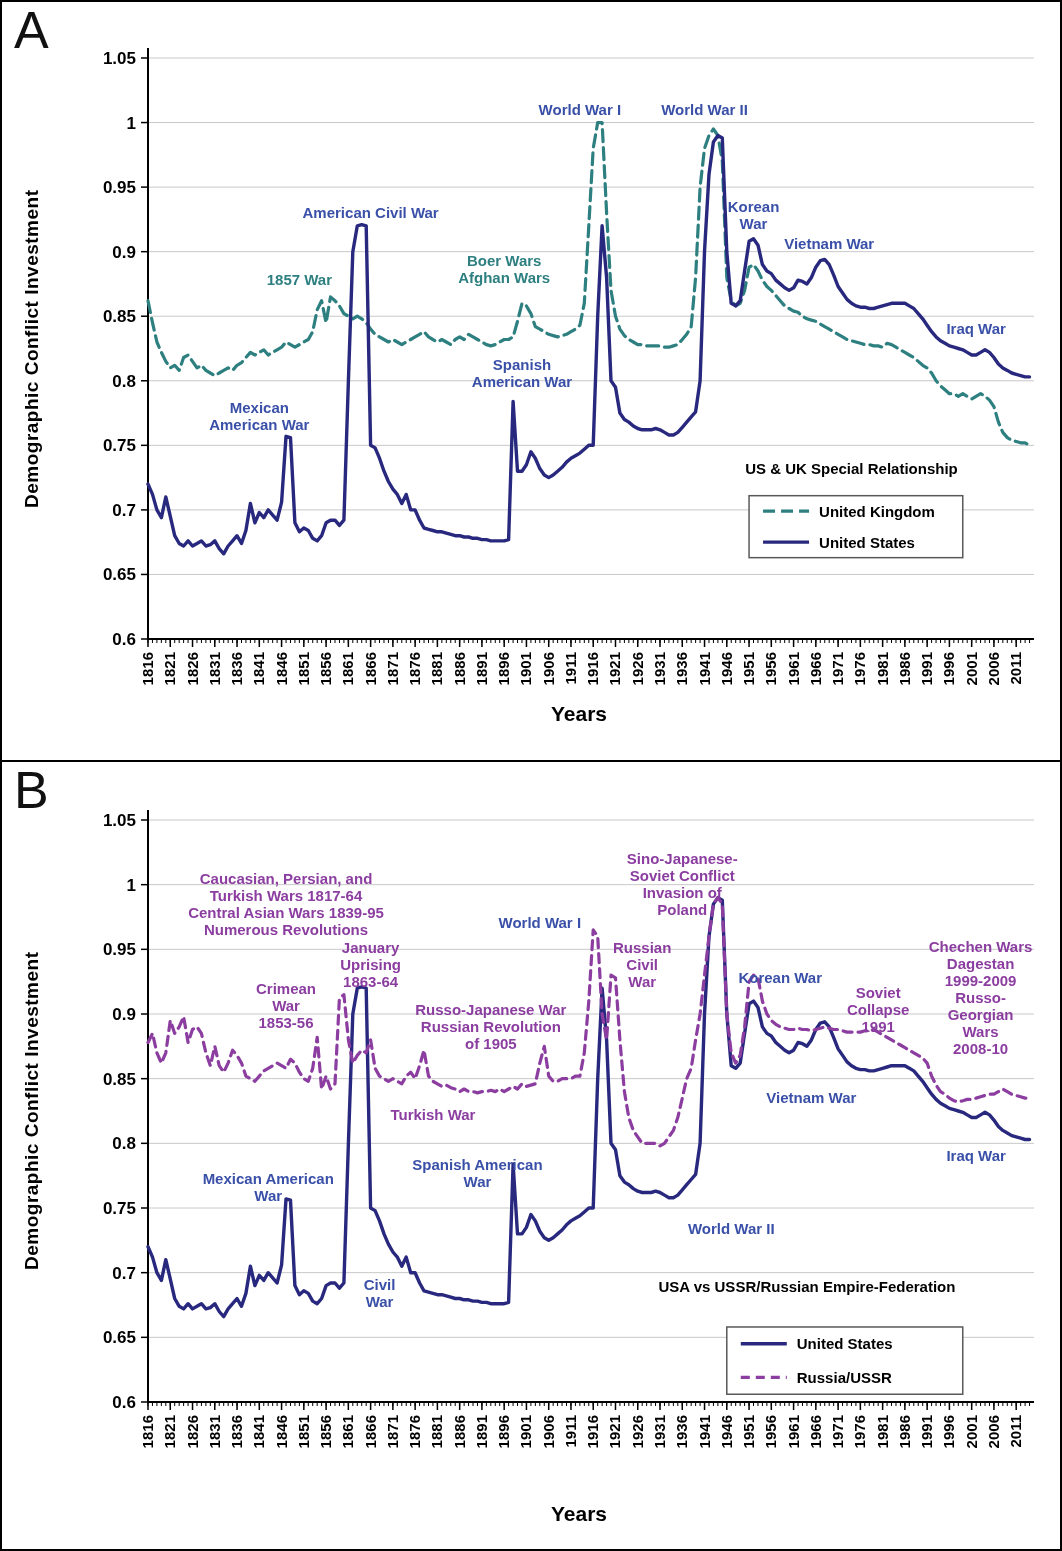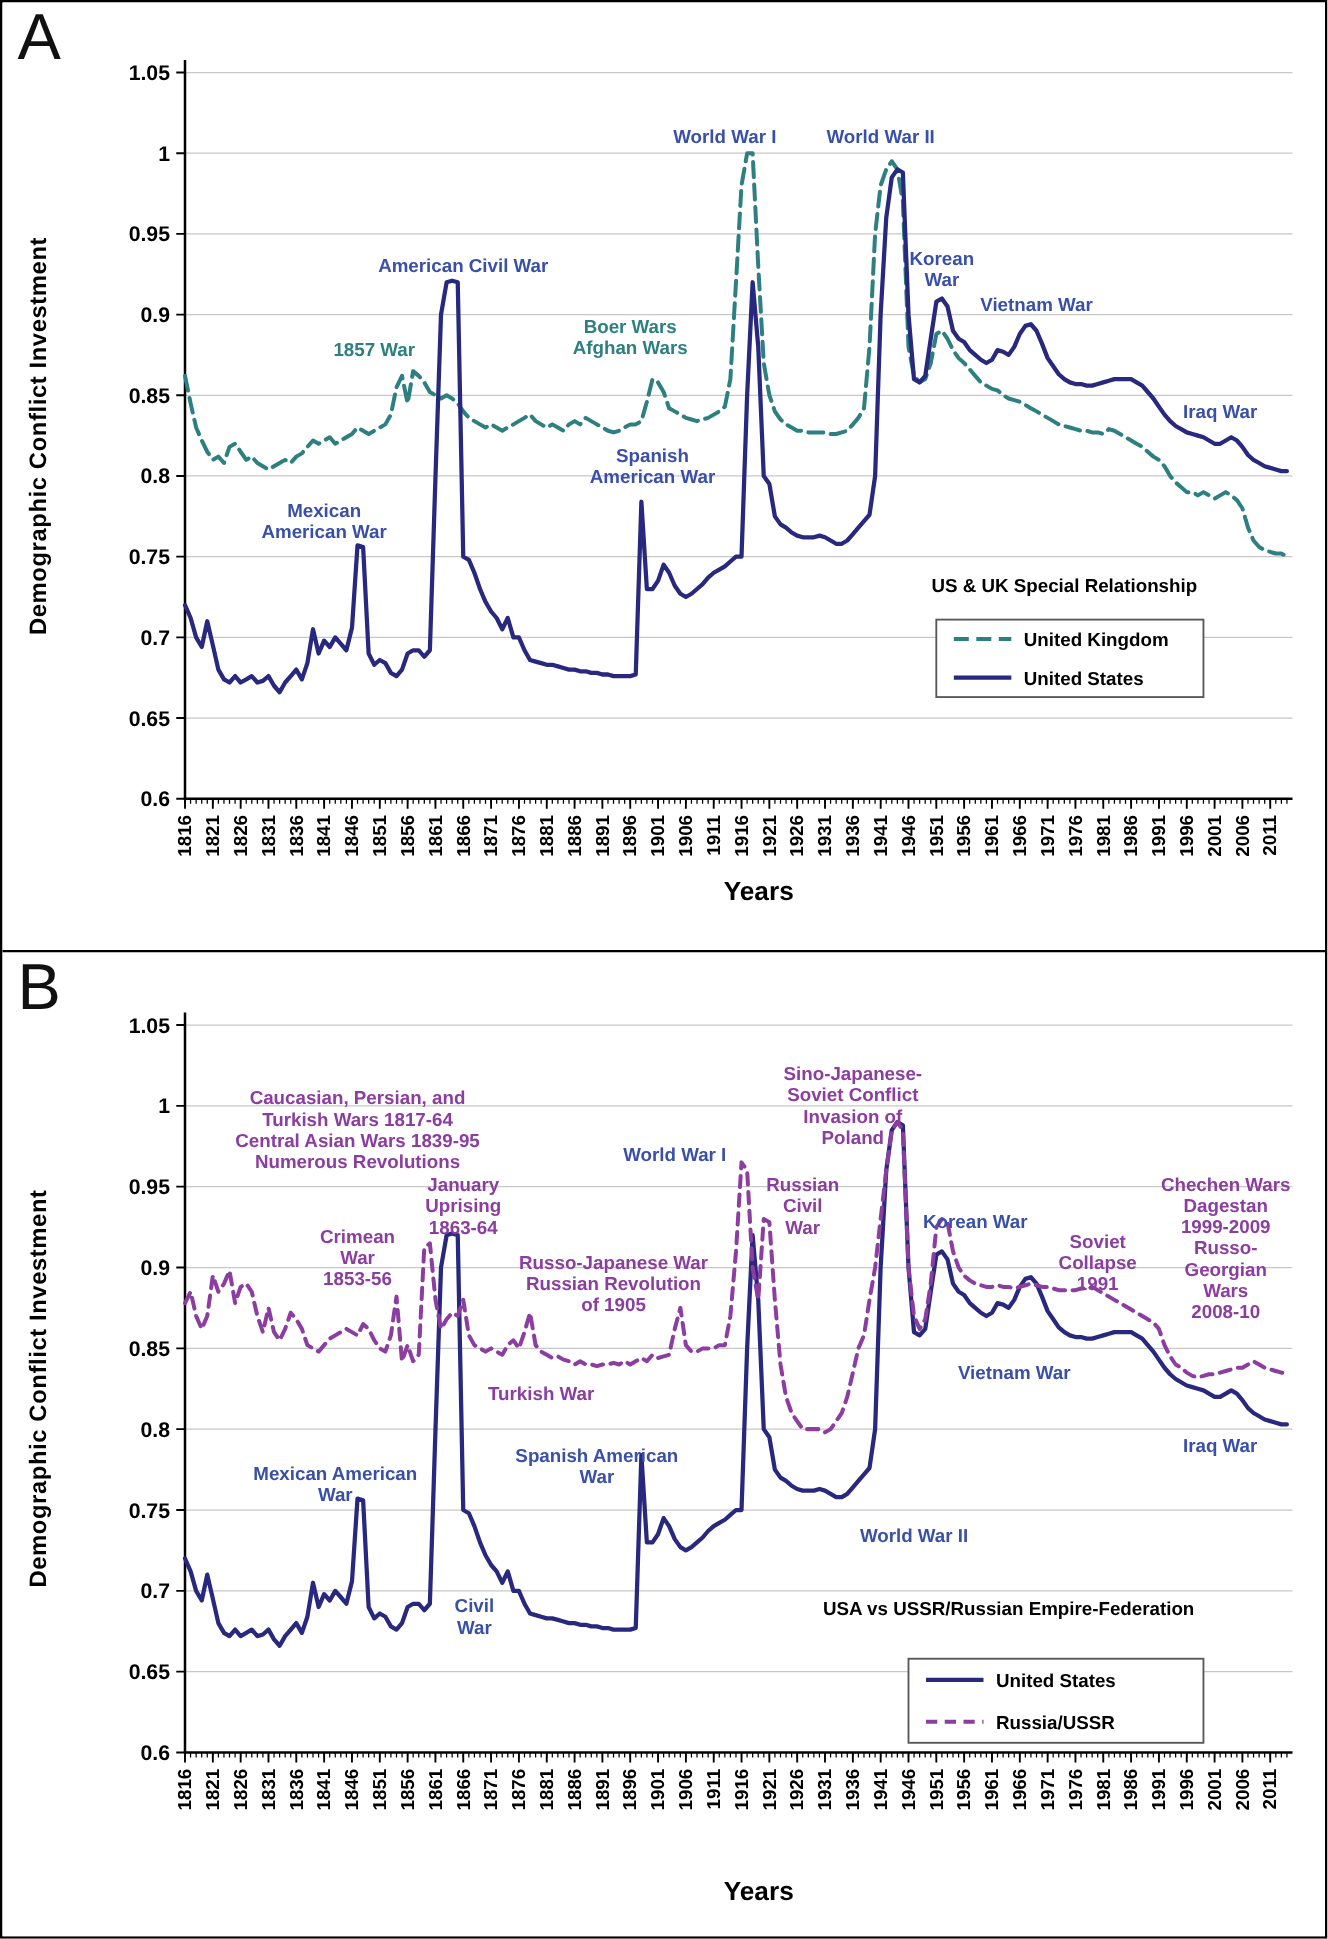--- a/index.html
+++ b/index.html
@@ -7,21 +7,21 @@
   .figure{position:absolute;top:0;left:0;width:1058px;height:1547px;border:2px solid #000;background:#fff;}
   .panel{position:relative;width:1058px;background:#fff;}
   .panel-a{height:758px;border-bottom:2px solid #000;}
   .panel-b{height:787px;}
   .panel svg{position:absolute;top:0;left:0;width:100%;height:100%;display:block;}
   .panel-letter{position:absolute;top:0px;left:12px;font-size:52px;font-weight:400;color:#111;z-index:3;line-height:1.1;}
   .y-title{position:absolute;left:14px;width:32px;display:flex;align-items:center;justify-content:center;
            writing-mode:vertical-rl;transform:rotate(180deg);font-weight:bold;font-size:19px;color:#000;z-index:2;letter-spacing:0.5px;}
   .panel-a .y-title{top:56px;height:581px;}
   .panel-b .y-title{top:58px;height:582px;}
-  .x-title{position:absolute;left:162px;width:886px;text-align:center;font-weight:bold;font-size:21px;color:#000;z-index:2;}
+  .x-title{position:absolute;left:134px;width:886px;text-align:center;font-weight:bold;font-size:21px;color:#000;z-index:2;}
   .panel-a .x-title{top:700px;}
   .panel-b .x-title{top:740px;}
   svg text{font-family:"Liberation Sans",sans-serif;}
 </style>
 </head>
 <body>
 
 <div class="figure">
   <div class="panel panel-a">
     <div class="panel-letter">A</div>

